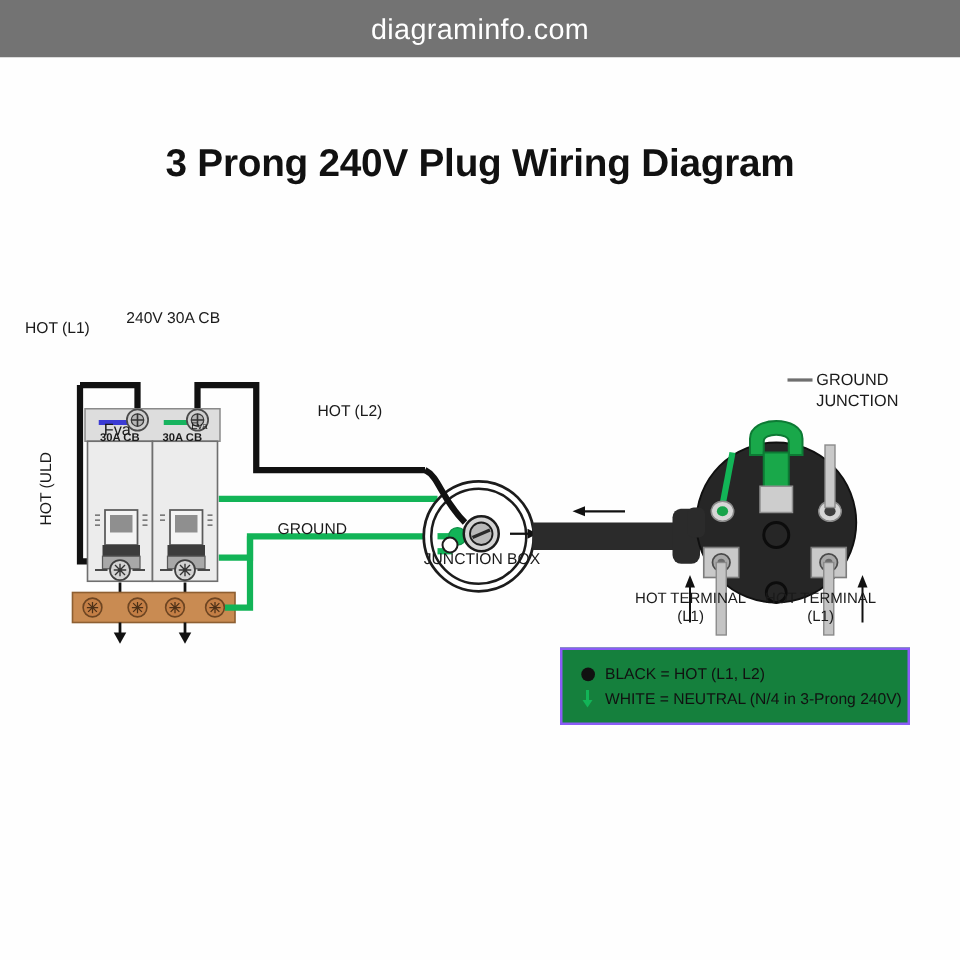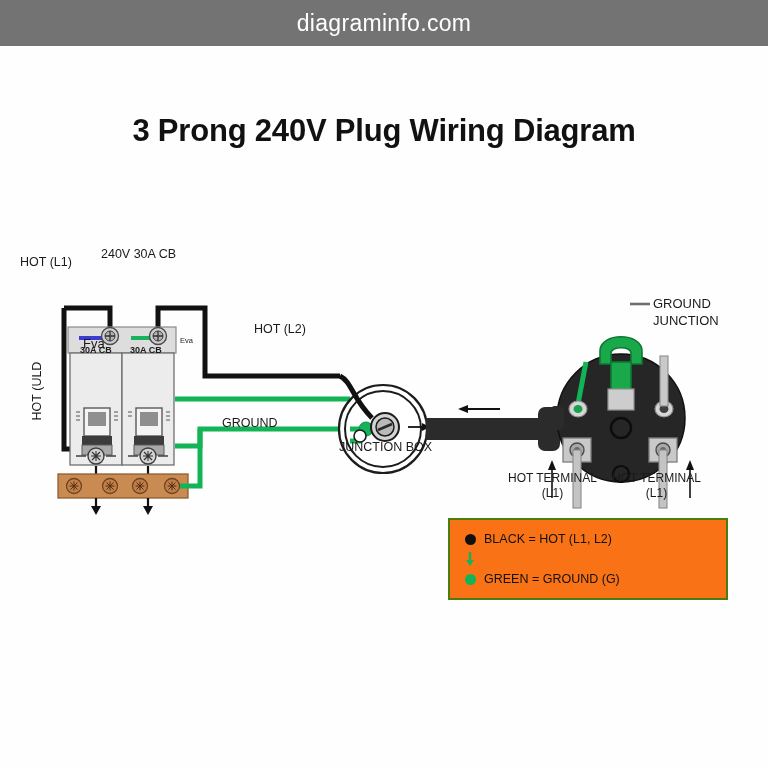--- a/index.html
+++ b/index.html
@@ -109,21 +109,21 @@
   }
   .lbl-cbA {
     position: absolute;
     left: 83px; top: 290px;
     font-size: 13px;
     color: #1a1a1a;
     white-space: nowrap;
   }
   .lbl-cbB {
     position: absolute;
-    left: 147px; top: 290px;
+    left: 120px; top: 290px;
     font-size: 7.5px;
     color: #1a1a1a;
     white-space: nowrap;
     padding-left: 33px;
   }
   .lbl-cbA2 {
     position: absolute;
     left: 80px; top: 299px;
     font-size: 9px;
     font-weight: bold;
@@ -137,22 +137,22 @@
     font-weight: bold;
     color: #1a1a1a;
     white-space: nowrap;
   }
 
   
   .legend {
     position: absolute;
     left: 448px; top: 472px;
     width: 280px;
-    border: 2px solid #4d7c0f;
-    background: #f97316;
+    border: 2px solid #8b5cf6;
+    background: #15803d;
     padding: 9px 10px 9px 12px;
     box-sizing: border-box;
   }
   .legend-row {
     display: flex;
     align-items: center;
     height: 20px;
   }
   .legend-mark {
     width: 16px;
@@ -394,24 +394,19 @@
       <span class="legend-text">BLACK = HOT (L1, L2)</span>
     </div>
 
     <div class="legend-row">
       <span class="legend-mark">
         <svg width="12" height="15" viewBox="0 0 12 15">
           <path d="M6,0 L6,9" stroke="#12b457" stroke-width="2.4" fill="none"></path>
           <path d="M2,8 L6,14 L10,8 Z" fill="#12b457"></path>
         </svg>
       </span>
+      <span class="legend-text">WHITE = NEUTRAL (N/4 in 3-Prong 240V)</span>
     </div>
 
-    <div class="legend-row">
-      <span class="legend-mark">
-        <span class="dot-green"></span>
-      </span>
-      <span class="legend-text">GREEN = GROUND (G)</span>
-    </div>
 
   </div>
 
 </div>
 
 </body></html>

